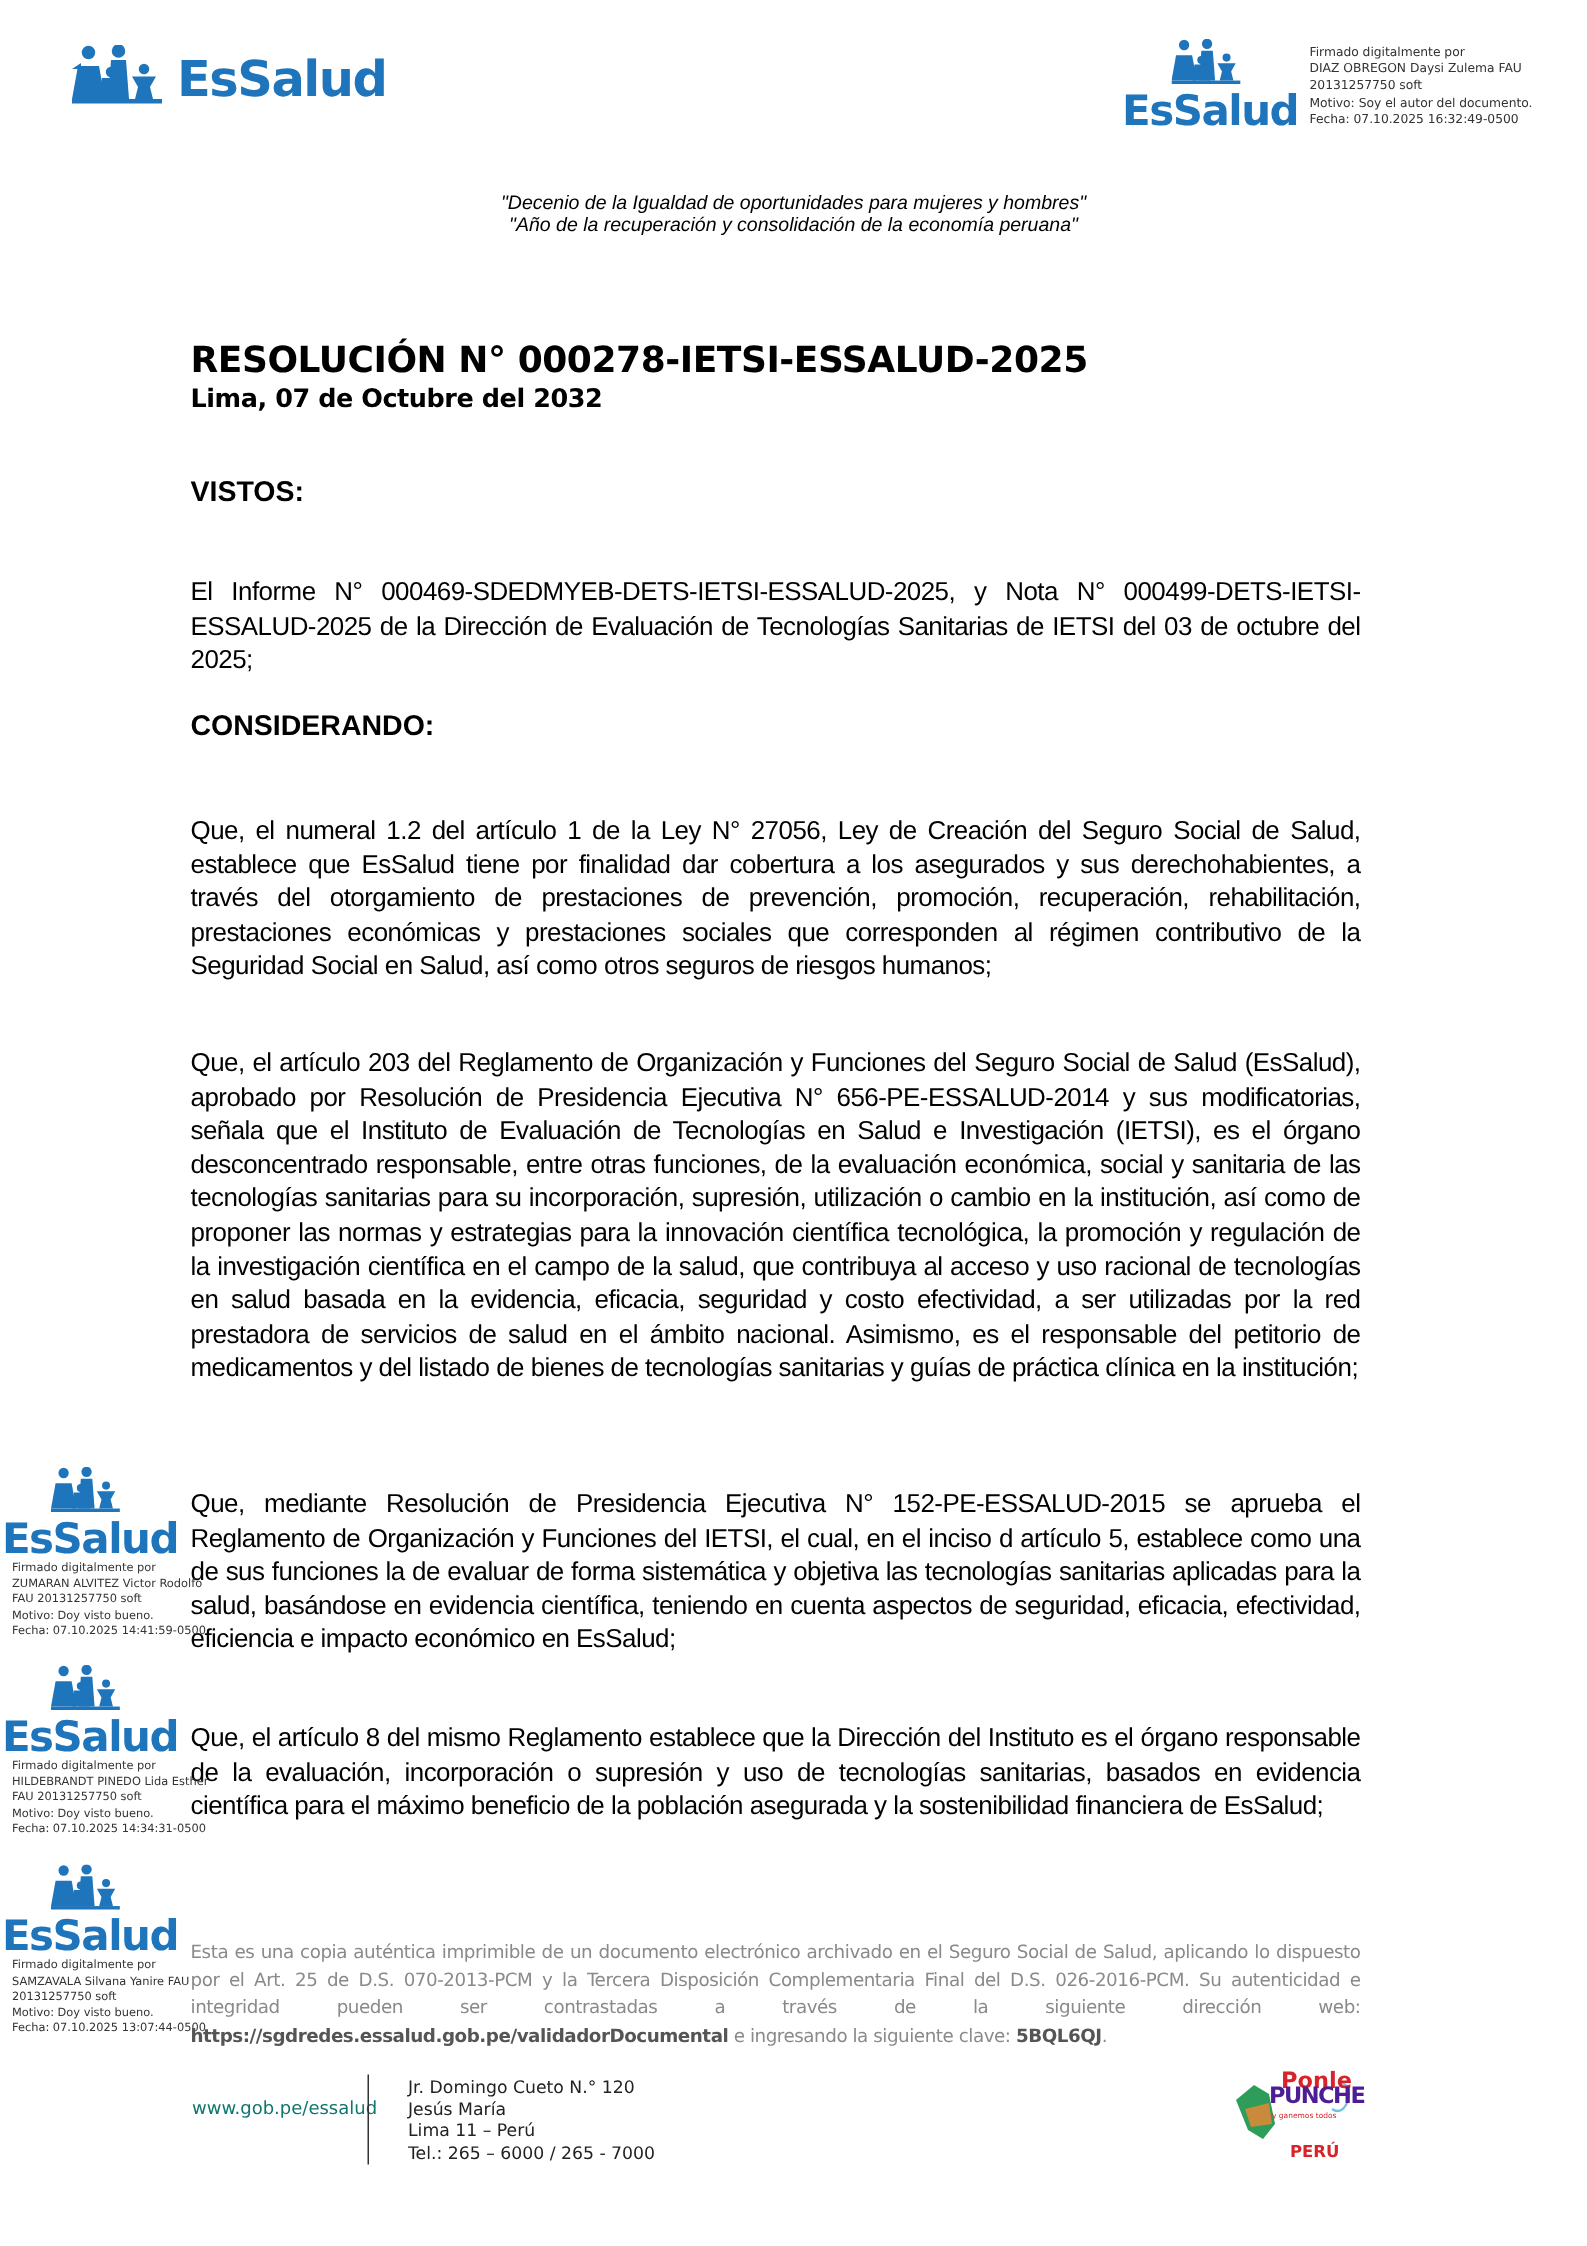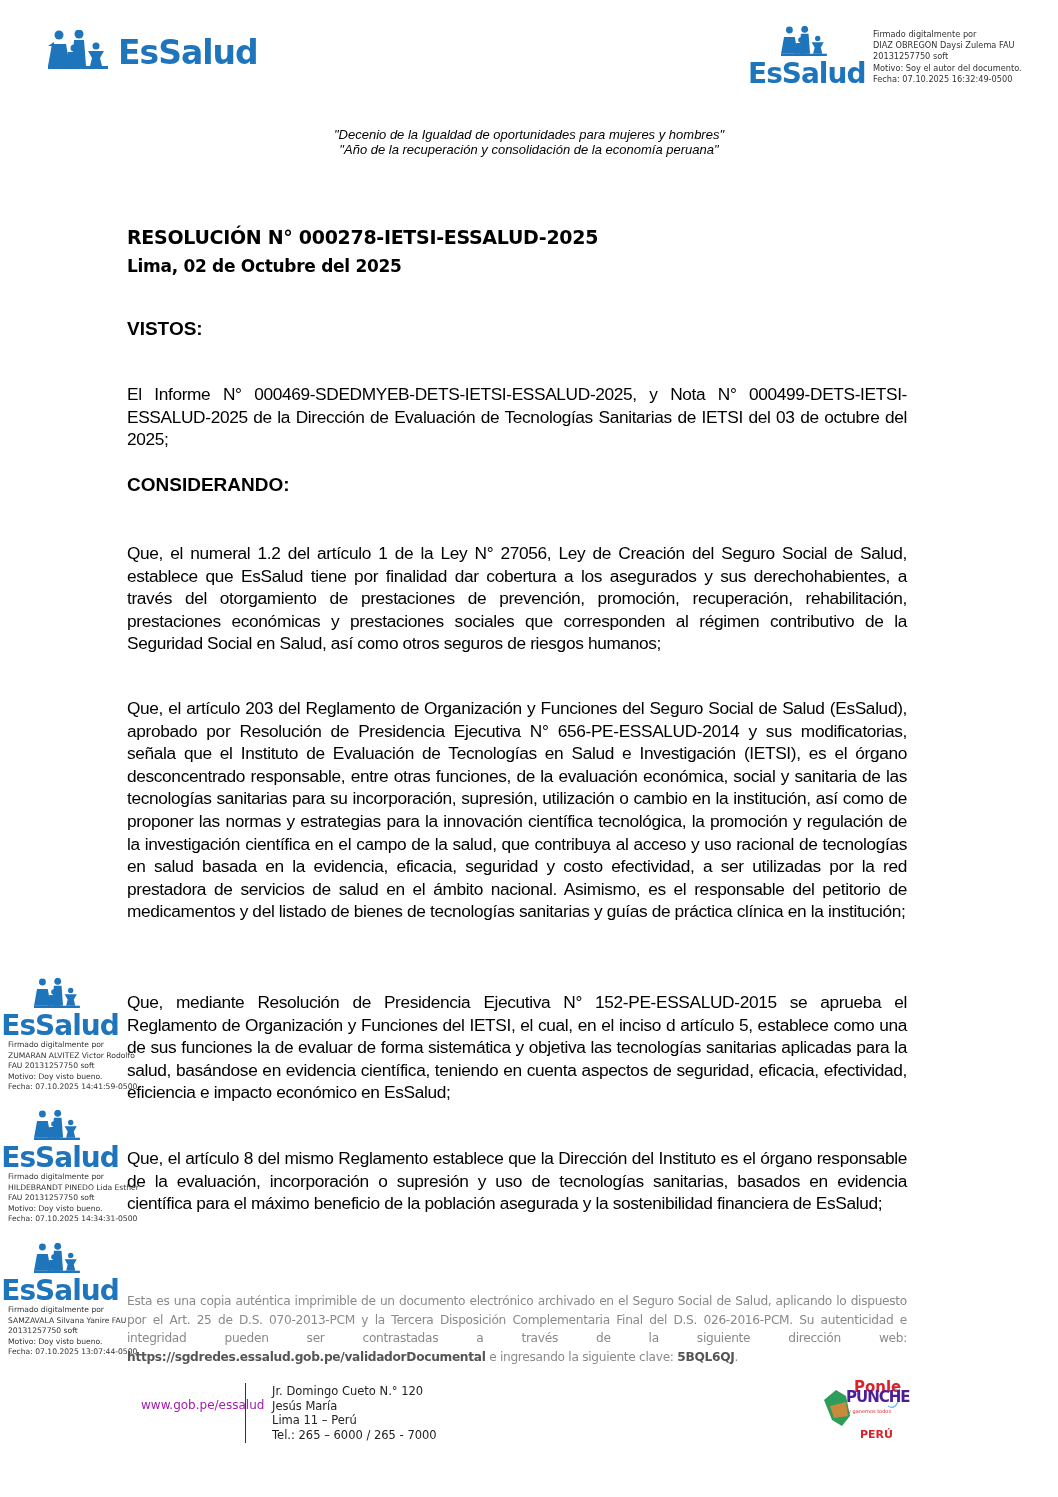--- a/index.html
+++ b/index.html
@@ -7,29 +7,29 @@
   .abs { position:absolute; }
   .logo-top { left:48px; top:28px; width:210px; height:48px; display:flex; align-items:center; }
   .logo-text { font-family:"DejaVu Sans", sans-serif; color:#1f75bb; font-weight:bold; letter-spacing:-1px; }
   .logo-top .logo-text { font-size:33px; margin-left:2px; }
   .stamp-logo { display:flex; flex-direction:column; align-items:center; }
   .stamp-logo .logo-text { font-size:28px; line-height:28px; }
   .sig-top { left:748px; top:26px; }
   .sig-text { font-family:"DejaVu Sans", sans-serif; font-size:8.2px; line-height:11.2px; color:#333; white-space:nowrap; }
   .sig-top-text { left:873px; top:29px; }
   .mottos { left:0; width:1058px; top:127px; text-align:center; font-style:italic; font-size:13px; line-height:15px; }
-  .title { left:127px; top:226px; font-weight:bold; font-size:19px; font-family:"DejaVu Sans", sans-serif; letter-spacing:-0.3px; }
+  .title { left:127px; top:226px; font-weight:bold; font-size:24px; font-family:"DejaVu Sans", sans-serif; letter-spacing:-0.3px; }
   .date { left:127px; top:256px; font-weight:bold; font-size:17px; font-family:"DejaVu Sans", sans-serif; letter-spacing:-0.3px; }
   .heading { left:127px; font-weight:bold; font-size:19px; }
   .para { left:127px; width:780px; font-size:17.3px; line-height:22.6px; text-align:justify; font-family:"Liberation Sans", sans-serif; letter-spacing:-0.35px; }
   .stamp { left:8px; width:140px; }
   .stamp .sig-text { font-size:7.6px; line-height:10.6px; }
   .footer-note { left:127px; top:1292px; width:780px; font-size:12.2px; line-height:18.5px; color:#8a8a8a; text-align:justify; font-family:"DejaVu Sans", sans-serif; letter-spacing:-0.3px; }
   .footer-note b { color:#555; }
-  .footer-web { left:128px; top:1398px; font-size:12px; font-family:"DejaVu Sans", sans-serif; color:#a21caf;margin-left:13px; }
+  .footer-web { left:128px; top:1398px; font-size:12px; font-family:"DejaVu Sans", sans-serif; color:#0f766e; }
   .footer-divider { left:245px; top:1383px; width:1px; height:60px; background:#333; }
   .footer-addr { left:252px; top:1384px; font-size:11.5px; line-height:14.5px; font-family:"DejaVu Sans", sans-serif; color:#222;margin-left:20px; }
   .campaign { left:820px; top:1376px; width:88px; height:64px; }
 </style>
 </head>
 <body>
 
 <div class="abs logo-top">
   <svg width="68" height="44" viewBox="0 0 68 44">
     <g fill="#1f75bb">
@@ -71,21 +71,21 @@
   <div>Motivo: Soy el autor del documento.</div>
   <div>Fecha: 07.10.2025 16:32:49-0500</div>
 </div>
 
 <div class="abs mottos">
   <div>"Decenio de la Igualdad de oportunidades para mujeres y hombres"</div>
   <div>"Año de la recuperación y consolidación de la economía peruana"</div>
 </div>
 
 <div class="abs title">RESOLUCIÓN N° 000278-IETSI-ESSALUD-2025</div>
-<div class="abs date">Lima, 02 de Octubre del 2025</div>
+<div class="abs date">Lima, 07 de Octubre del 2032</div>
 
 <div class="abs heading" style="top:318px;">VISTOS:</div>
 <div class="abs para" style="top:383px;">El Informe N° 000469-SDEDMYEB-DETS-IETSI-ESSALUD-2025, y Nota N° 000499-DETS-IETSI-ESSALUD-2025 de la Dirección de Evaluación de Tecnologías Sanitarias de IETSI del 03 de octubre del 2025;</div>
 
 <div class="abs heading" style="top:474px;">CONSIDERANDO:</div>
 <div class="abs para" style="top:542px;">Que, el numeral 1.2 del artículo 1 de la Ley N° 27056, Ley de Creación del Seguro Social de Salud, establece que EsSalud tiene por finalidad dar cobertura a los asegurados y sus derechohabientes, a través del otorgamiento de prestaciones de prevención, promoción, recuperación, rehabilitación, prestaciones económicas y prestaciones sociales que corresponden al régimen contributivo de la Seguridad Social en Salud, así como otros seguros de riesgos humanos;</div>
 <div class="abs para" style="top:697px;">Que, el artículo 203 del Reglamento de Organización y Funciones del Seguro Social de Salud (EsSalud), aprobado por Resolución de Presidencia Ejecutiva N° 656-PE-ESSALUD-2014 y sus modificatorias, señala que el Instituto de Evaluación de Tecnologías en Salud e Investigación (IETSI), es el órgano desconcentrado responsable, entre otras funciones, de la evaluación económica, social y sanitaria de las tecnologías sanitarias para su incorporación, supresión, utilización o cambio en la institución, así como de proponer las normas y estrategias para la innovación científica tecnológica, la promoción y regulación de la investigación científica en el campo de la salud, que contribuya al acceso y uso racional de tecnologías en salud basada en la evidencia, eficacia, seguridad y costo efectividad, a ser utilizadas por la red prestadora de servicios de salud en el ámbito nacional. Asimismo, es el responsable del petitorio de medicamentos y del listado de bienes de tecnologías sanitarias y guías de práctica clínica en la institución;</div>
 <div class="abs para" style="top:991px;">Que, mediante Resolución de Presidencia Ejecutiva N° 152-PE-ESSALUD-2015 se aprueba el Reglamento de Organización y Funciones del IETSI, el cual, en el inciso d artículo 5, establece como una de sus funciones la de evaluar de forma sistemática y objetiva las tecnologías sanitarias aplicadas para la salud, basándose en evidencia científica, teniendo en cuenta aspectos de seguridad, eficacia, efectividad, eficiencia e impacto económico en EsSalud;</div>
 <div class="abs para" style="top:1147px;">Que, el artículo 8 del mismo Reglamento establece que la Dirección del Instituto es el órgano responsable de la evaluación, incorporación o supresión y uso de tecnologías sanitarias, basados en evidencia científica para el máximo beneficio de la población asegurada y la sostenibilidad financiera de EsSalud;</div>
 

